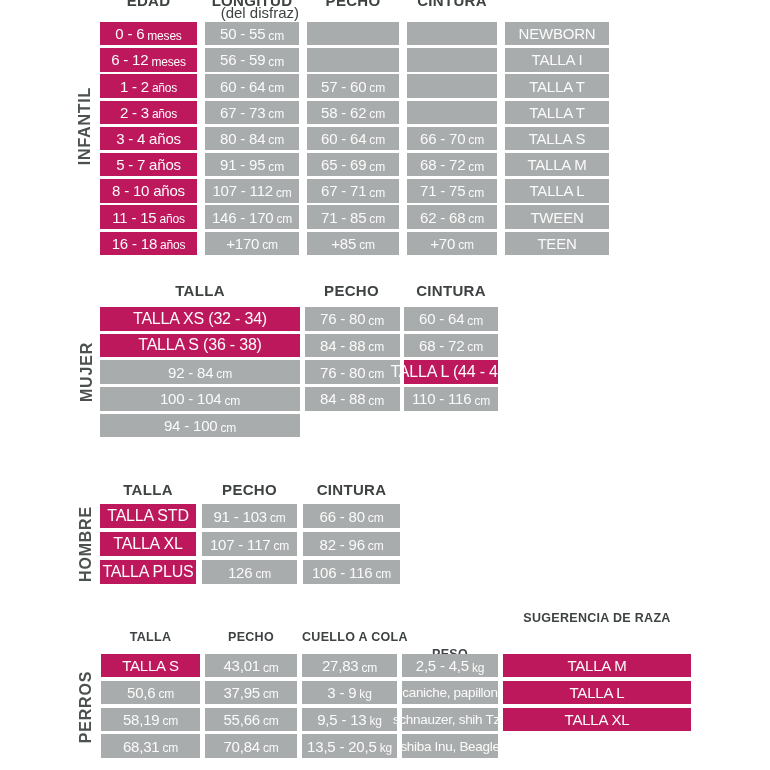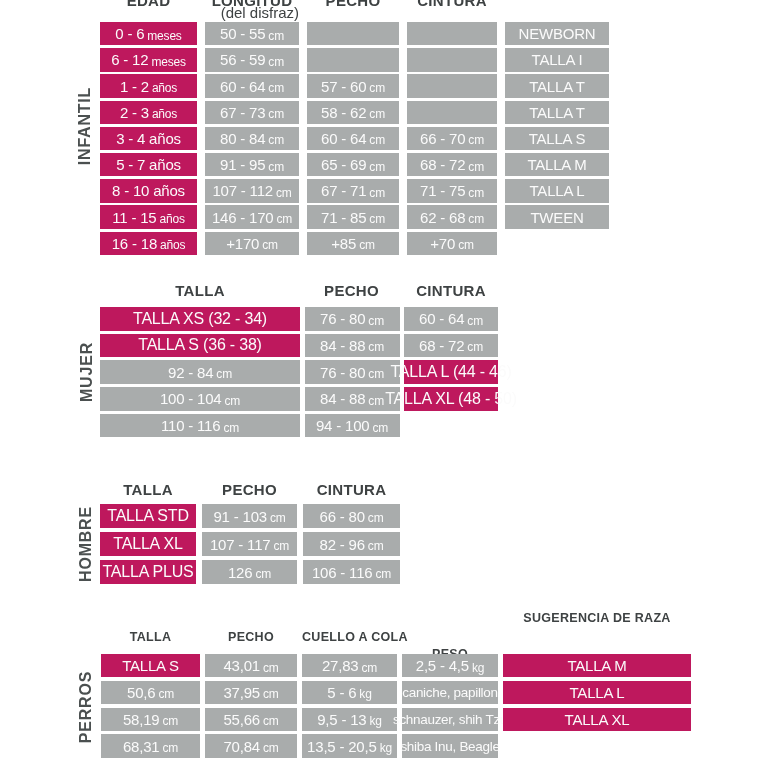--- a/index.html
+++ b/index.html
@@ -215,20 +215,23 @@
         <span class="u">cm</span>
       </div>
     <div class="cell light">
         <span class="v">+85</span>
         <span class="u">cm</span>
       </div>
     <div class="cell light">
         <span class="v">+70</span>
         <span class="u">cm</span>
       </div>
+    <div class="cell light">
+        <span class="v">TEEN</span>
+      </div>
   </div>
 
   <div class="vlabel" style="left:37px; top:362px;">MUJER</div>
 
   <div class="hdr" style="left:100px; top:283px; width:200px;">TALLA</div>
   <div class="hdr" style="left:304px; top:283px; width:95px;">PECHO</div>
   <div class="hdr" style="left:404px; top:283px; width:94px;">CINTURA</div>
 
   <div class="grid" id="t-mujer">
     <div class="cell dark">
@@ -269,23 +272,20 @@
       </div>
     <div class="cell light">
         <span class="v">100 - 104</span>
         <span class="u">cm</span>
       </div>
     <div class="cell light">
         <span class="v">84 - 88</span>
         <span class="u">cm</span>
       </div>
 
-    <div class="cell dark">
-        <span class="v-lg">TALLA XL (48 - 50)</span>
-      </div>
     <div class="cell light">
         <span class="v">110 - 116</span>
         <span class="u">cm</span>
       </div>
     <div class="cell light">
         <span class="v">94 - 100</span>
         <span class="u">cm</span>
       </div>
   </div>
 
@@ -363,21 +363,21 @@
       </div>
     <div class="cell light">
         <span class="v">50,6</span>
         <span class="u">cm</span>
       </div>
     <div class="cell light">
         <span class="v">37,95</span>
         <span class="u">cm</span>
       </div>
     <div class="cell light">
-        <span class="v">5 - 6</span>
+        <span class="v">3 - 9</span>
         <span class="u">kg</span>
       </div>
     <div class="cell light">
         <span class="raza">caniche, papillon</span>
       </div>
 
     <div class="cell dark">
         <span class="v">TALLA L</span>
       </div>
     <div class="cell light">

